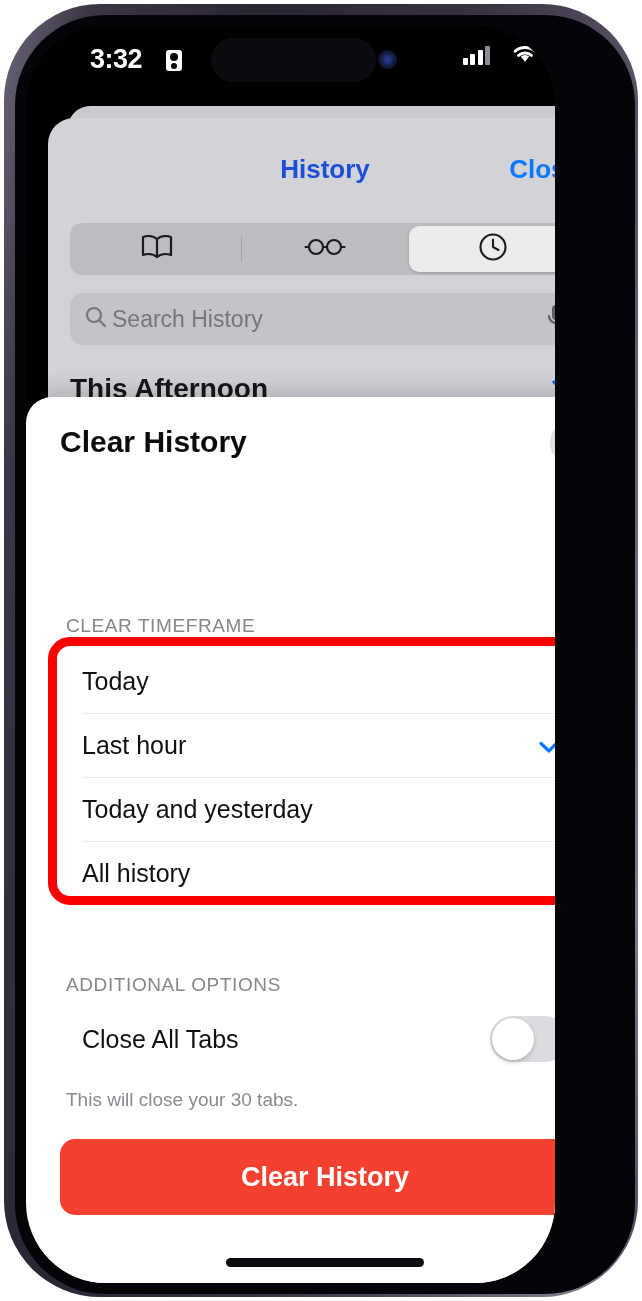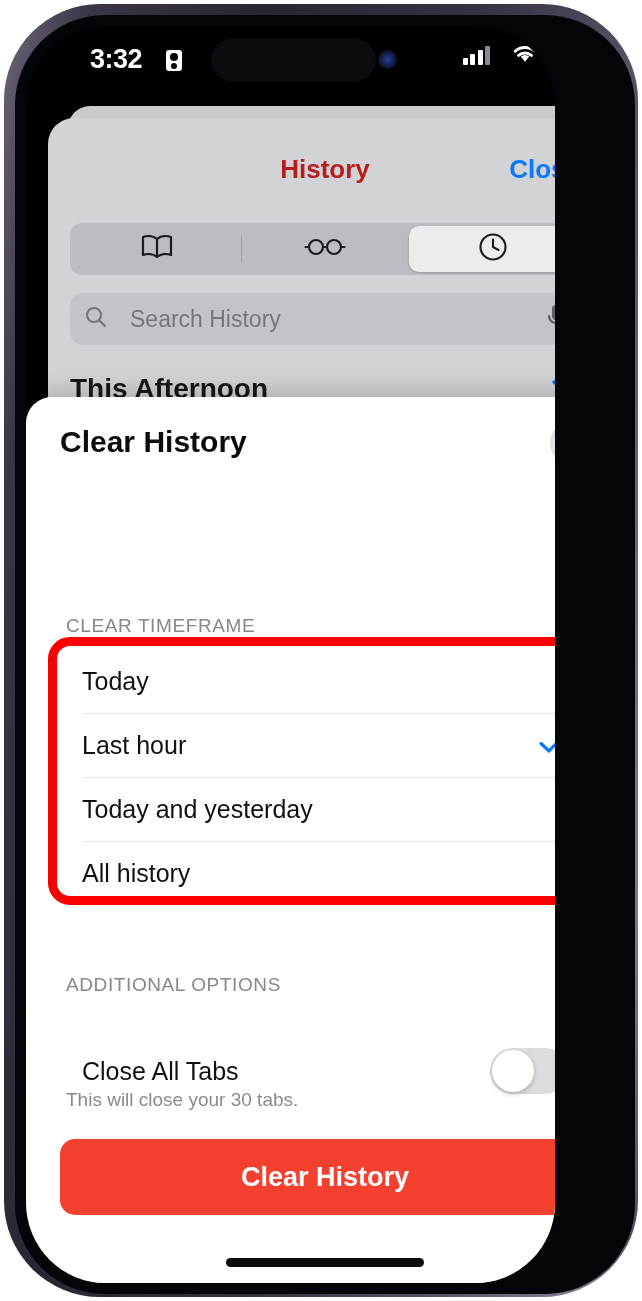--- a/index.html
+++ b/index.html
@@ -95,21 +95,21 @@
     position:absolute; left:42px; top:80px; width:514px; height:60px;
     background:#c9cace; border-radius:22px 22px 0 0;
   }
   #bg-panel {
     position:absolute; left:22px; top:92px; width:554px; height:1165px;
     background:#d2d3d7; border-radius:26px 26px 0 0;
     overflow:hidden;
   }
   #nav-title {
     position:absolute; left:0; top:36px; width:554px; text-align:center;
-    font-size:26px; font-weight:700; color:#b91c1c;
+    font-size:26px; font-weight:700; color:#1d4ed8;
   }
   #nav-done {
     position:absolute; right:22px; top:36px;
     font-size:26px; font-weight:600; color:#0a77ff;
   }
   
   #segmented-control {
     position:absolute; left:22px; top:105px; width:510px; height:52px;
     background:#bcbdc3; border-radius:12px; display:flex; padding:3px;
   }
@@ -122,21 +122,21 @@
     background:#ececed; border-radius:10px;
     box-shadow:0 1px 3px rgba(0,0,0,.2);
   }
   .seg.selected::before, .seg.selected + .seg::before { background:transparent; }
   
   #search-bar {
     position:absolute; left:22px; top:175px; width:510px; height:52px;
     background:#c3c4c9; border-radius:13px; display:flex; align-items:center;
     padding:0 14px;
   }
-  #search-placeholder { font-size:23px; color:#76767c; margin-left:22px; flex:1; }
+  #search-placeholder { font-size:23px; color:#76767c; margin-left:4px; flex:1; }
   
   #history-section-header {
     position:absolute; left:22px; top:255px; width:510px;
     display:flex; align-items:center; justify-content:space-between;
   }
   #history-section-title { font-size:28px; font-weight:700; color:#17171a; }
   
   #history-row {
     position:absolute; left:22px; top:312px; width:510px; height:70px;
     background:#c8c9cd; border-radius:14px 14px 0 0;
@@ -191,21 +191,21 @@
   .option-label { font-size:25px; color:#111; flex:1; }
   
   #annotation-box {
     position:absolute; left:22px; top:240px; width:554px; height:268px;
     border:9px solid #fb0000; border-radius:22px; pointer-events:none;
   }
   
   #close-tabs-card {
     position:absolute; left:34px; top:609px; width:530px; height:66px;
     background:#ffffff; border-radius:14px;
-    display:flex; align-items:center; padding:0 22px;margin-top:32px;
+    display:flex; align-items:center; padding:0 22px;
   }
   #close-tabs-label { font-size:25px; color:#111; flex:1; }
   #close-tabs-toggle {
     width:78px; height:46px; border-radius:23px; background:#dcdce0;
     position:relative; flex:none;
   }
   #close-tabs-toggle .knob {
     position:absolute; left:2px; top:2px; width:42px; height:42px;
     border-radius:50%; background:#ffffff;
     box-shadow:0 2px 5px rgba(0,0,0,.22);

